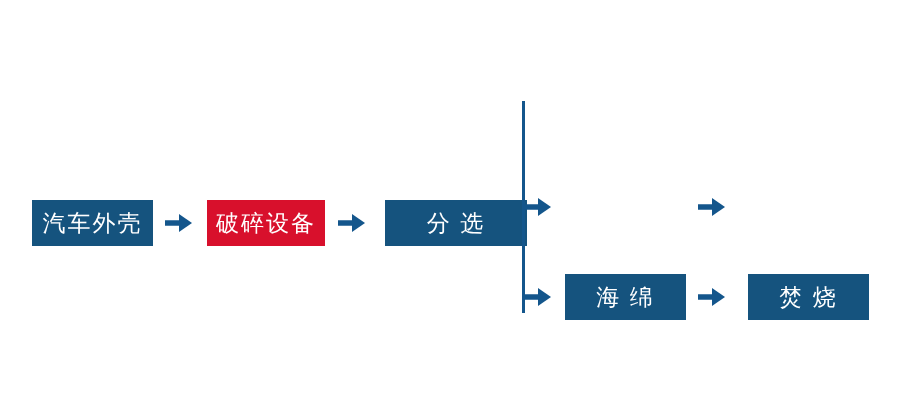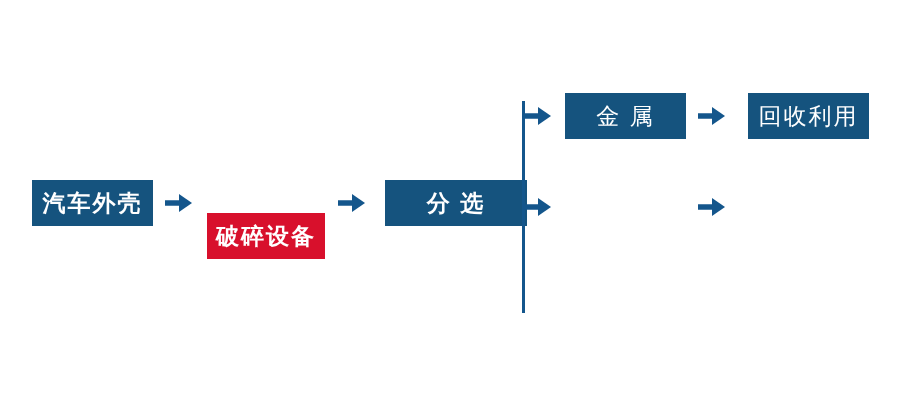--- a/index.html
+++ b/index.html
@@ -20,31 +20,31 @@
   .row{position:absolute;height:46px;}
   .node{
     position:absolute;top:0;height:46px;
     display:flex;align-items:center;justify-content:center;
     color:var(--node-text);
     font-size:23px;letter-spacing:2px;
     white-space:nowrap;
     box-sizing:border-box;
   }
   .node.blue{background:var(--node-blue);}
-  .node.red{background:var(--node-red);margin-top:33px;}
+  .node.red{background:var(--node-red);}
   .arrow{position:absolute;top:13px;width:28px;height:20px;}
   .arrow line{stroke:var(--arrow-blue);stroke-width:5.5;}
   .arrow polygon{fill:var(--arrow-blue);}
   .branch-line{
     position:absolute;left:522px;top:101px;
     width:3px;height:212px;
     background:var(--arrow-blue);
   }
   
-  #main-row{left:32px;top:180px;width:471px;font-weight:bold;}
+  #main-row{left:32px;top:200px;width:471px;}
   #main-row .node-1{left:0;width:121px;}
   #main-row .arrow-1{left:133px;top:13px;}
   #main-row .node-2{left:175px;width:118px;}
   #main-row .arrow-2{left:306px;top:13px;}
   #main-row .node-3{left:353px;width:142px;}
   
   .branch-row{left:523px;width:346px;}
   .branch-row .branch-arrow{left:1px;top:13px;}
   .branch-row .material{left:42px;width:121px;}
   .branch-row .mid-arrow{left:175px;top:13px;}
@@ -67,38 +67,38 @@
     <div class="node red node-2">破碎设备</div>
     <svg class="arrow arrow-2" viewBox="0 0 28 20">
       <line x1="0" y1="10" x2="17" y2="10"></line>
       <polygon points="14,1 27,10 14,19"></polygon>
     </svg>
     <div class="node blue node-3">分 选</div>
   </div>
 
   <div class="branch-line"></div>
 
-  <div class="row branch-row" id="branch-row-0">
-    <svg class="arrow branch-arrow" viewBox="0 0 28 20">
-      <line x1="0" y1="10" x2="17" y2="10"></line>
-      <polygon points="14,1 27,10 14,19"></polygon>
-    </svg>
-    <div class="node blue material">金 属</div>
-    <svg class="arrow mid-arrow" viewBox="0 0 28 20">
-      <line x1="0" y1="10" x2="17" y2="10"></line>
-      <polygon points="14,1 27,10 14,19"></polygon>
-    </svg>
-    <div class="node blue destination">回收利用</div>
-  </div>
 
   <div class="row branch-row" id="branch-row-1">
     <svg class="arrow branch-arrow" viewBox="0 0 28 20">
       <line x1="0" y1="10" x2="17" y2="10"></line>
       <polygon points="14,1 27,10 14,19"></polygon>
     </svg>
     <svg class="arrow mid-arrow" viewBox="0 0 28 20">
       <line x1="0" y1="10" x2="17" y2="10"></line>
       <polygon points="14,1 27,10 14,19"></polygon>
     </svg>
   </div>
 
+  <div class="row branch-row" id="branch-row-2">
+    <svg class="arrow branch-arrow" viewBox="0 0 28 20">
+      <line x1="0" y1="10" x2="17" y2="10"></line>
+      <polygon points="14,1 27,10 14,19"></polygon>
+    </svg>
+    <div class="node blue material">海 绵</div>
+    <svg class="arrow mid-arrow" viewBox="0 0 28 20">
+      <line x1="0" y1="10" x2="17" y2="10"></line>
+      <polygon points="14,1 27,10 14,19"></polygon>
+    </svg>
+    <div class="node blue destination">焚 烧</div>
+  </div>
 
 </div>
 
 </body></html>

